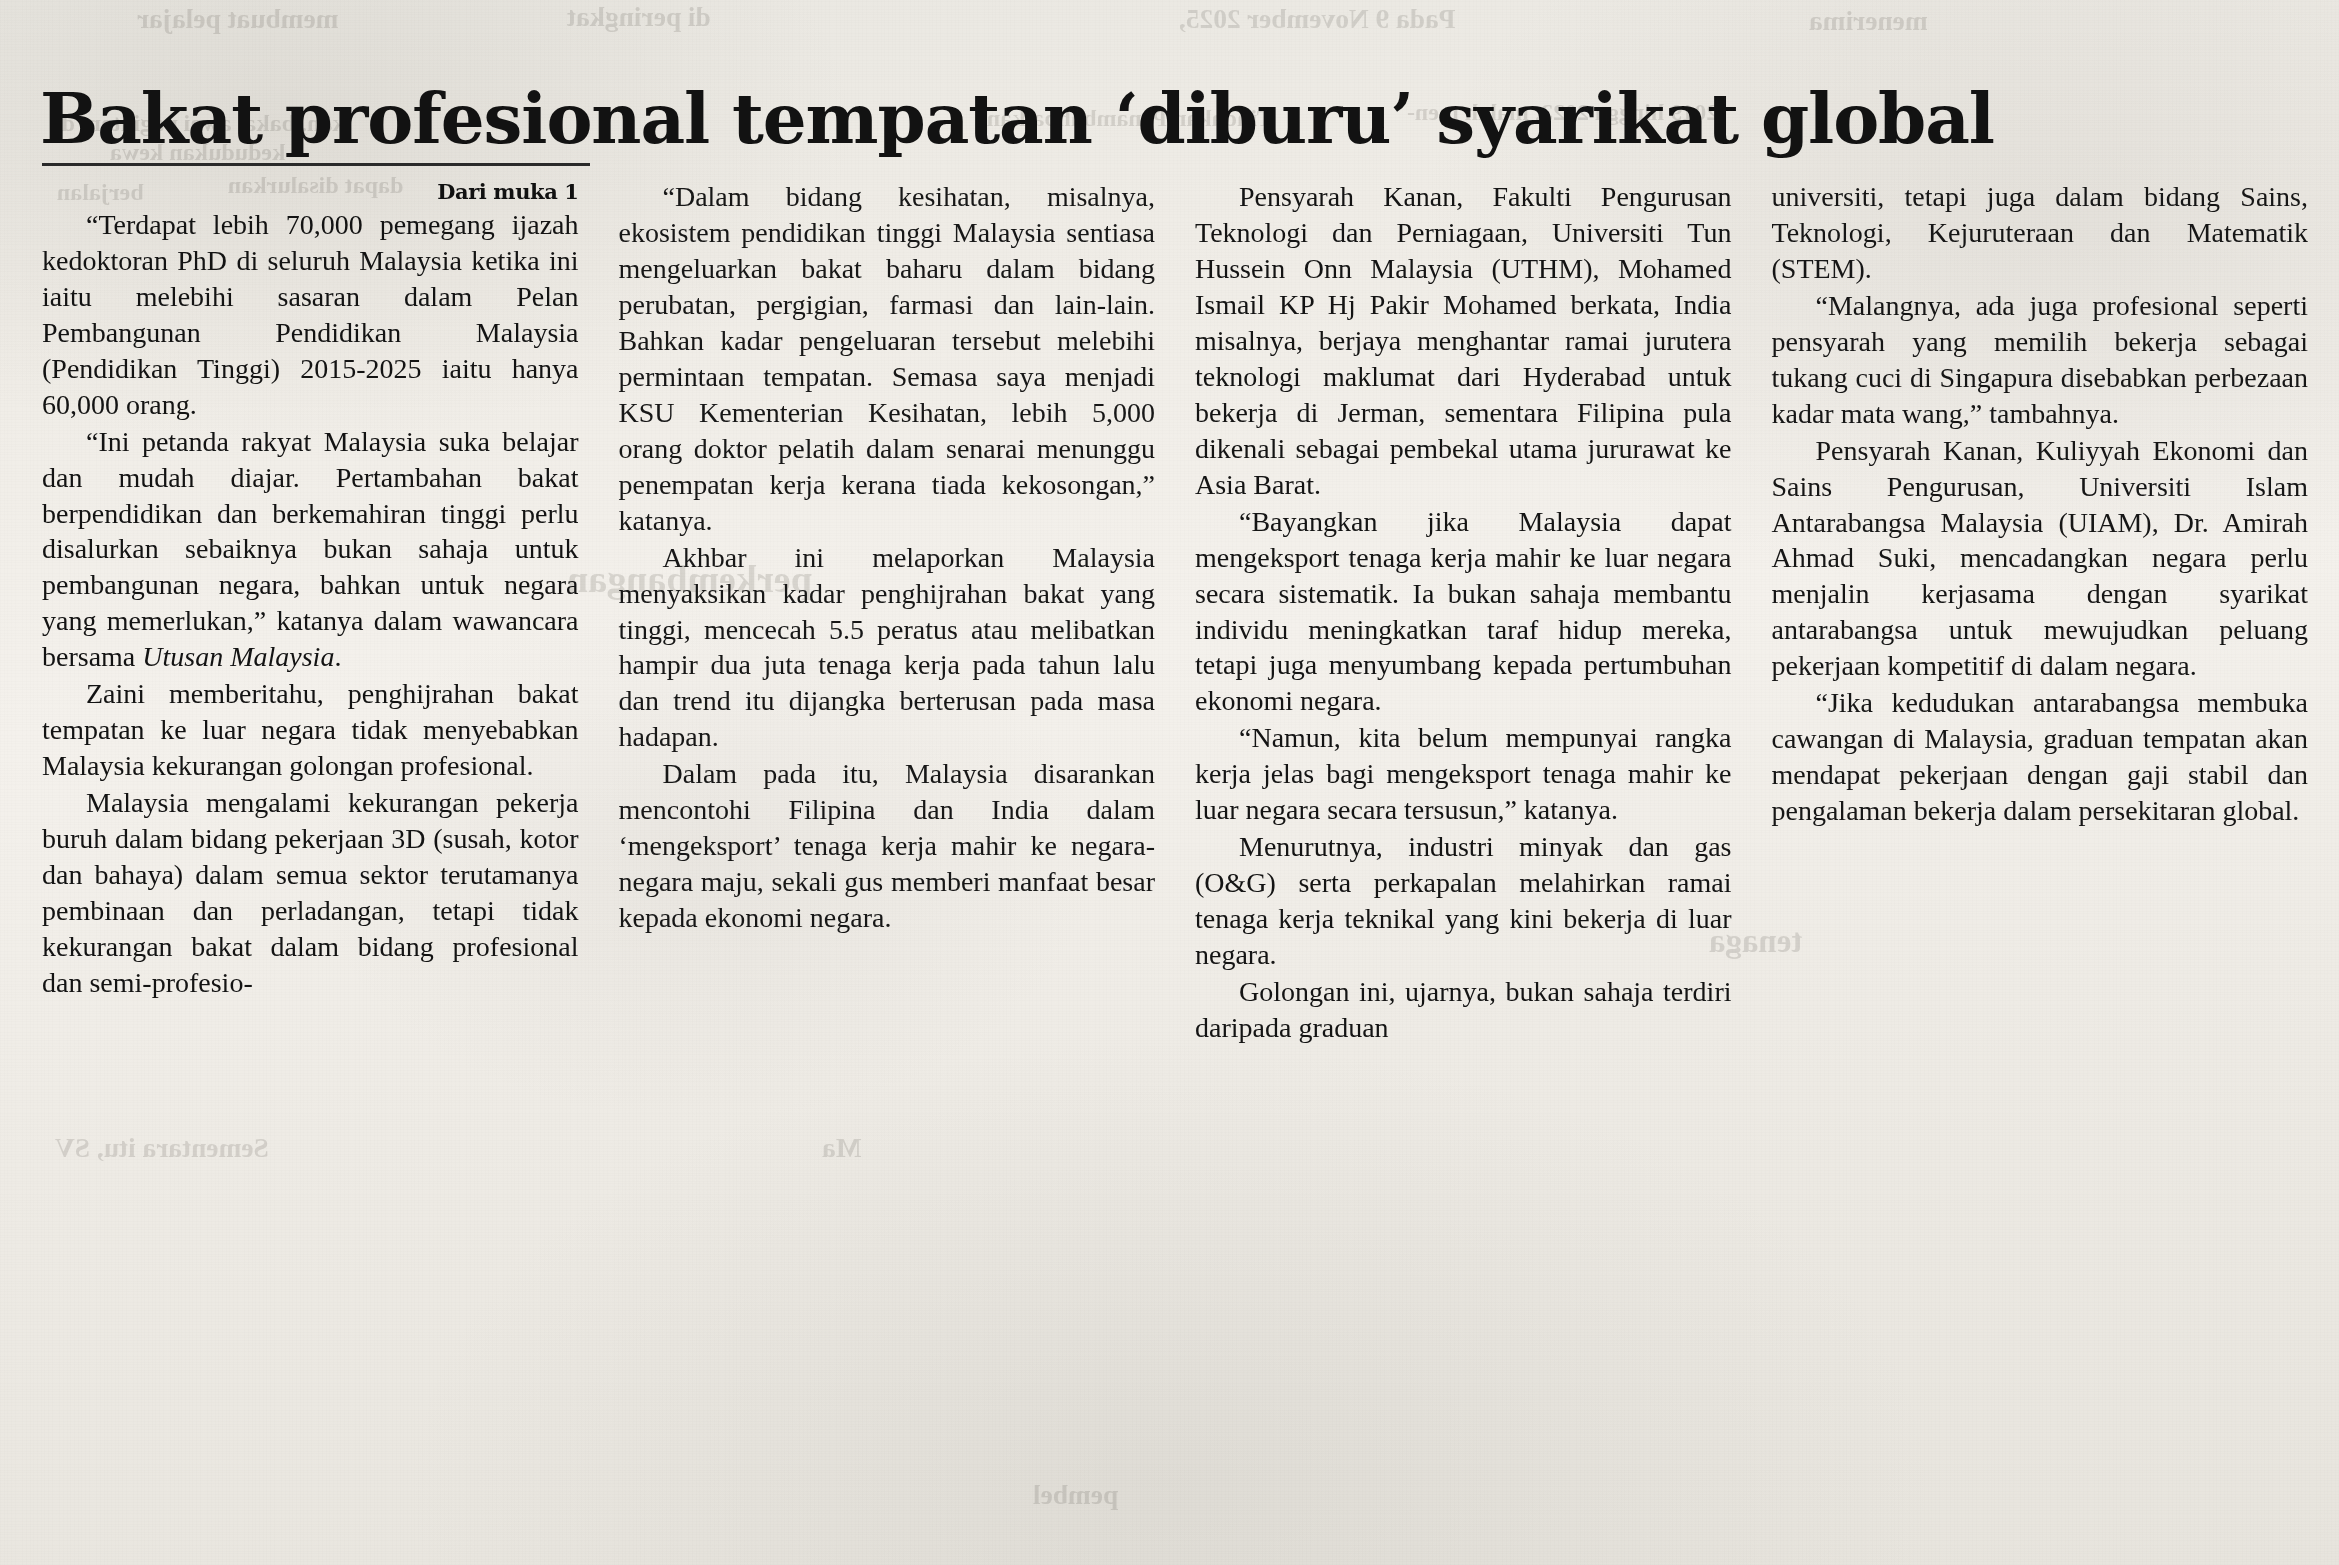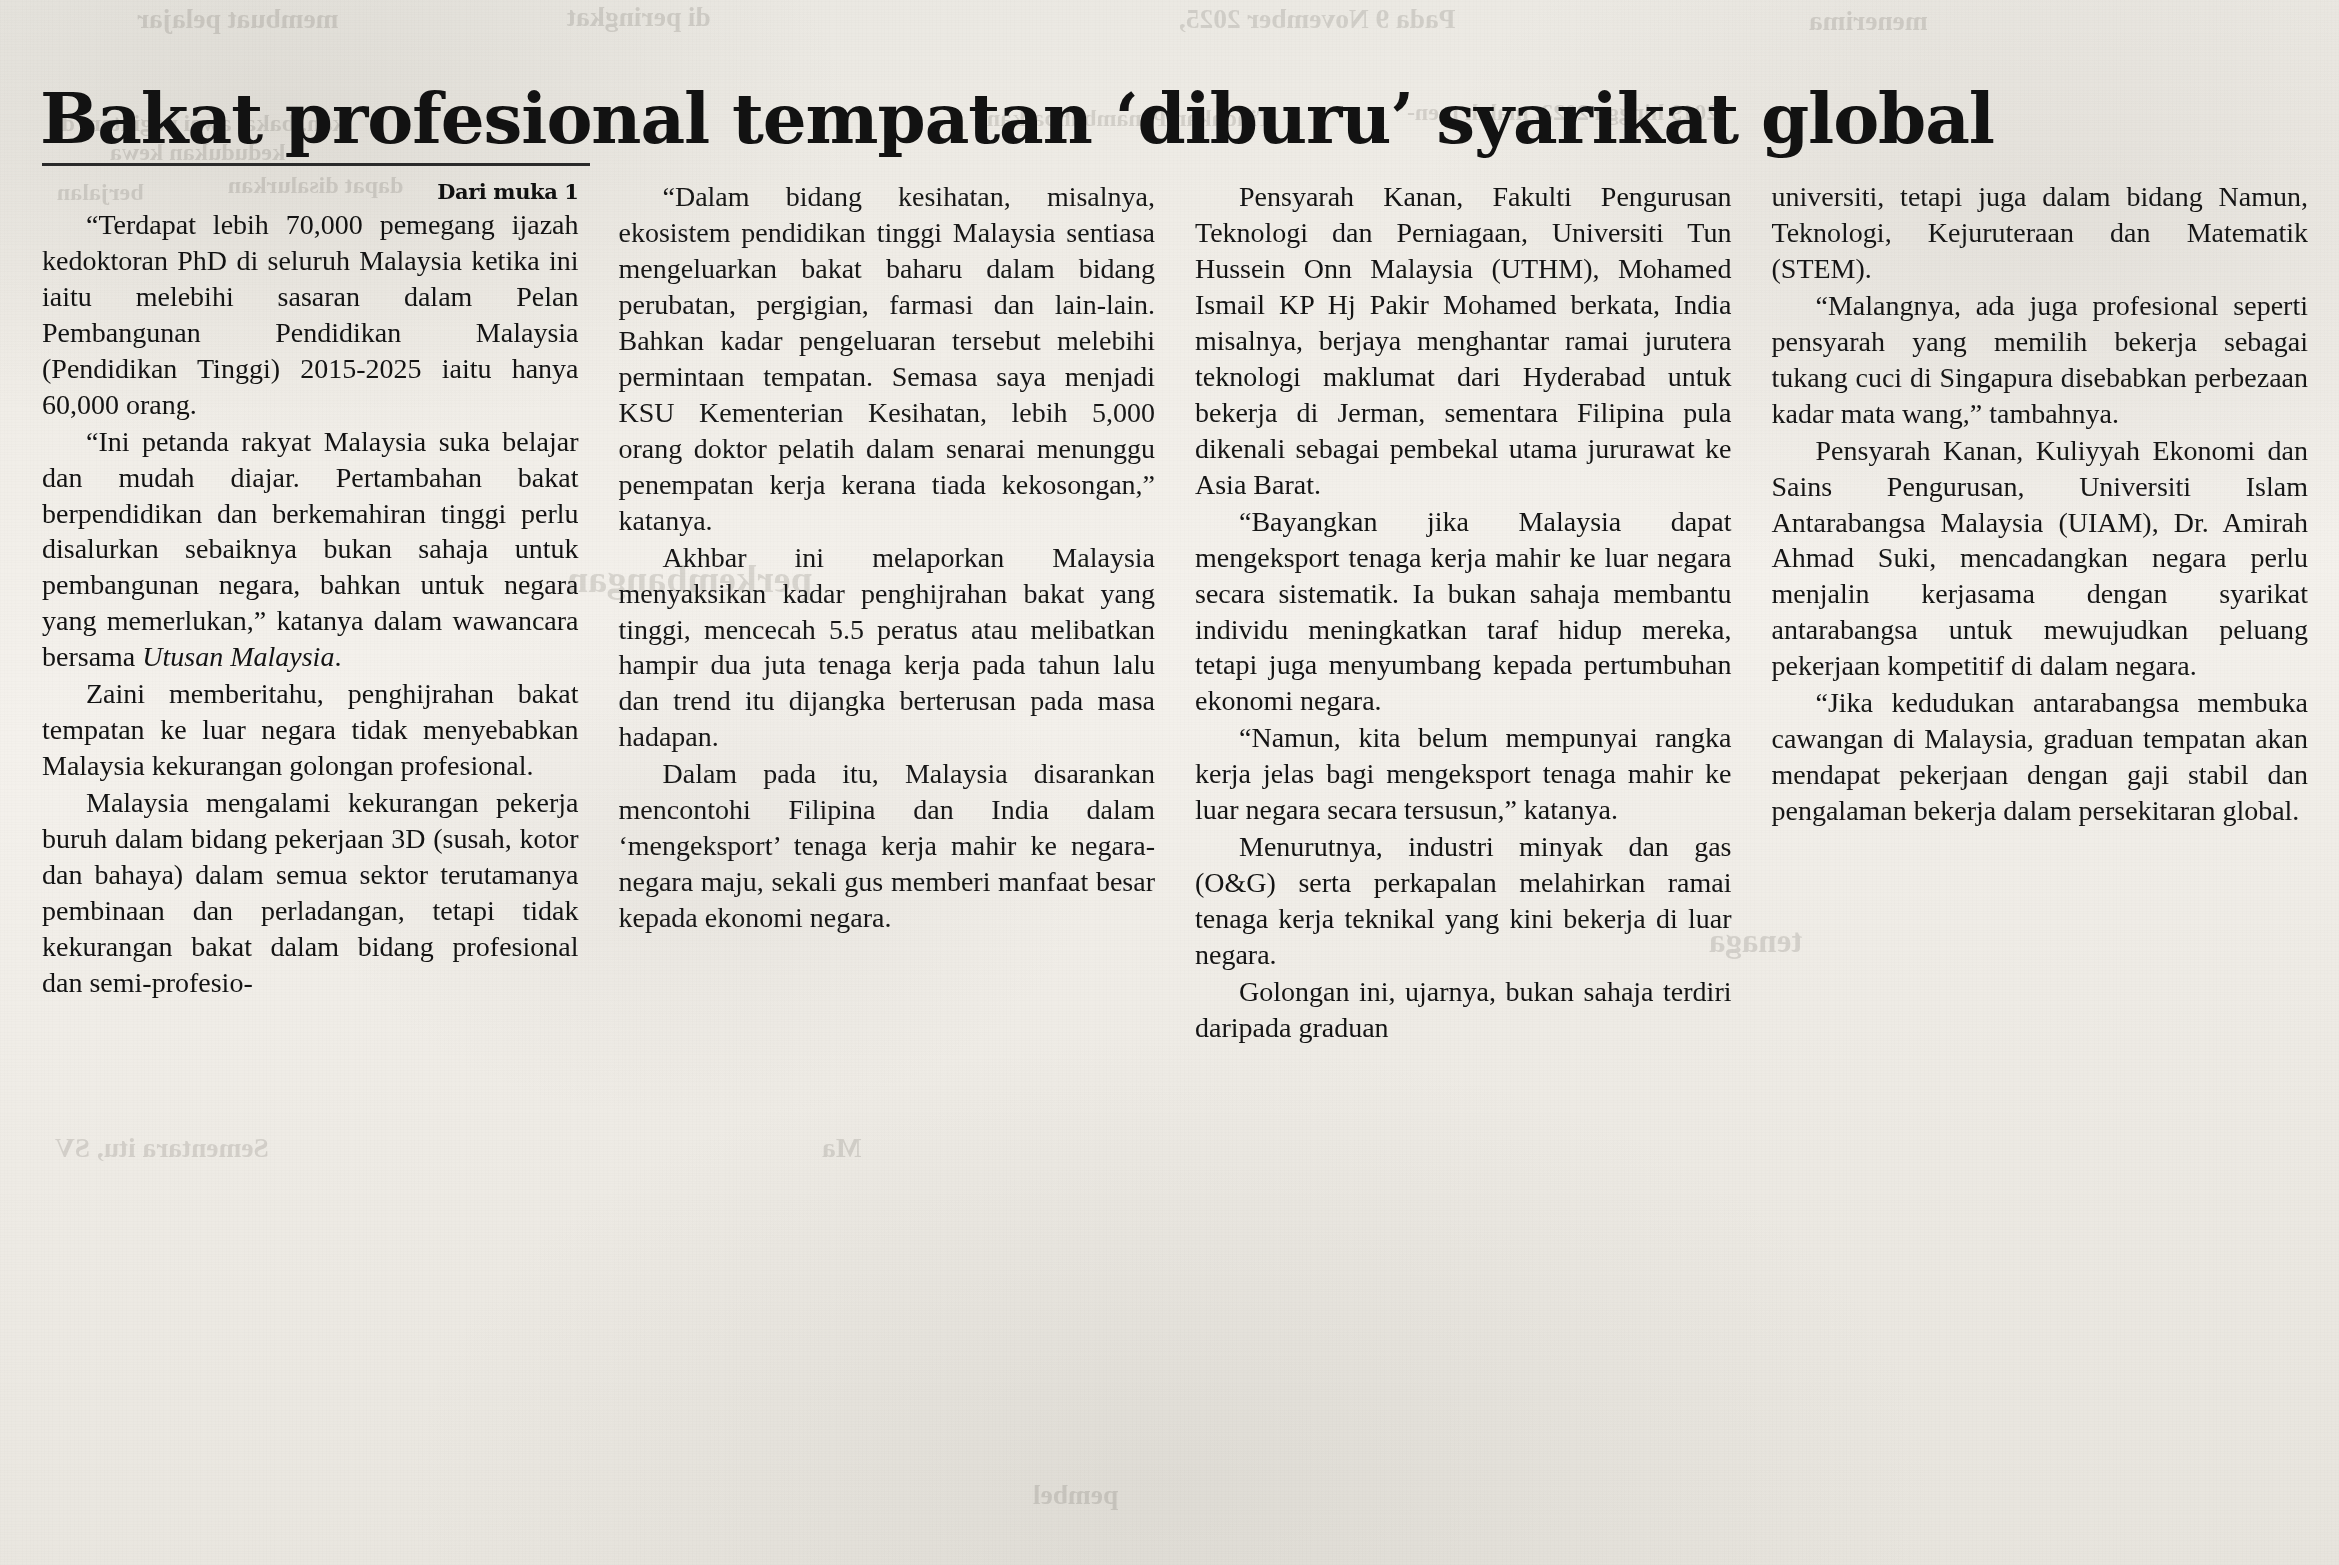--- a/index.html
+++ b/index.html
@@ -178,21 +178,21 @@
 
       <div class="col c3">
         <p>Pensyarah Kanan, Fakulti Pengurusan Teknologi dan Perniagaan, Universiti Tun Hussein Onn Malaysia (UTHM), Mohamed Ismail KP Hj Pakir Mohamed berkata, India misalnya, berjaya menghantar ramai jurutera teknologi maklumat dari Hyderabad untuk bekerja di Jerman, sementara Filipina pula dikenali sebagai pembekal utama jururawat ke Asia Barat.</p>
         <p>“Bayangkan jika Malaysia dapat mengeksport tenaga kerja mahir ke luar negara secara sistematik. Ia bukan sahaja membantu individu meningkatkan taraf hidup mereka, tetapi juga menyumbang kepada pertumbuhan ekonomi negara.</p>
         <p>“Namun, kita belum mempunyai rangka kerja jelas bagi mengeksport tenaga mahir ke luar negara secara tersusun,” katanya.</p>
         <p>Menurutnya, industri minyak dan gas (O&amp;G) serta perkapalan melahirkan ramai tenaga kerja teknikal yang kini bekerja di luar negara.</p>
         <p>Golongan ini, ujarnya, bukan sahaja terdiri daripada graduan</p>
       </div>
 
       <div class="col c4">
-        <p style="text-indent:0">universiti, tetapi juga dalam bidang Namun, Teknologi, Kejuruteraan dan Matematik (STEM).</p>
+        <p style="text-indent:0">universiti, tetapi juga dalam bidang Sains, Teknologi, Kejuruteraan dan Matematik (STEM).</p>
         <p>“Malangnya, ada juga profesional seperti pensyarah yang memilih bekerja sebagai tukang cuci di Singapura disebabkan perbezaan kadar mata wang,” tambahnya.</p>
         <p>Pensyarah Kanan, Kuliyyah Ekonomi dan Sains Pengurusan, Universiti Islam Antarabangsa Malaysia (UIAM), Dr. Amirah Ahmad Suki, mencadangkan negara perlu menjalin kerjasama dengan syarikat antarabangsa untuk mewujudkan peluang pekerjaan kompetitif di dalam negara.</p>
         <p>“Jika kedudukan antarabangsa membuka cawangan di Malaysia, graduan tempatan akan mendapat pekerjaan dengan gaji stabil dan pengalaman bekerja dalam persekitaran global.</p>
       </div>
 
     </div>
   </div>
 </div>
 
 

